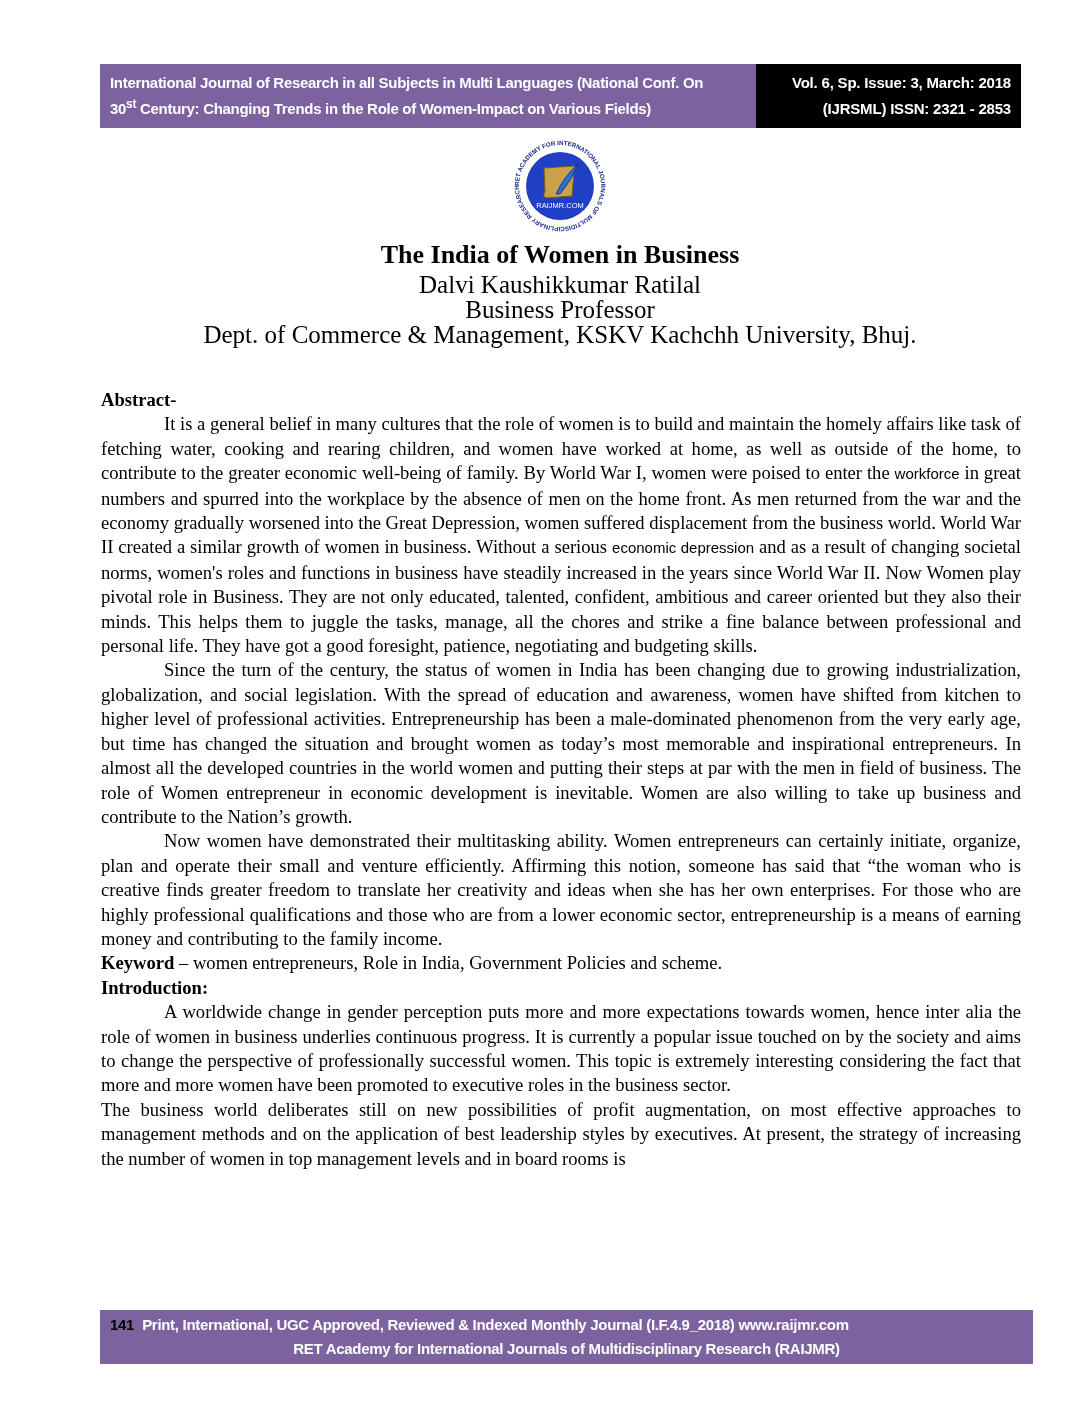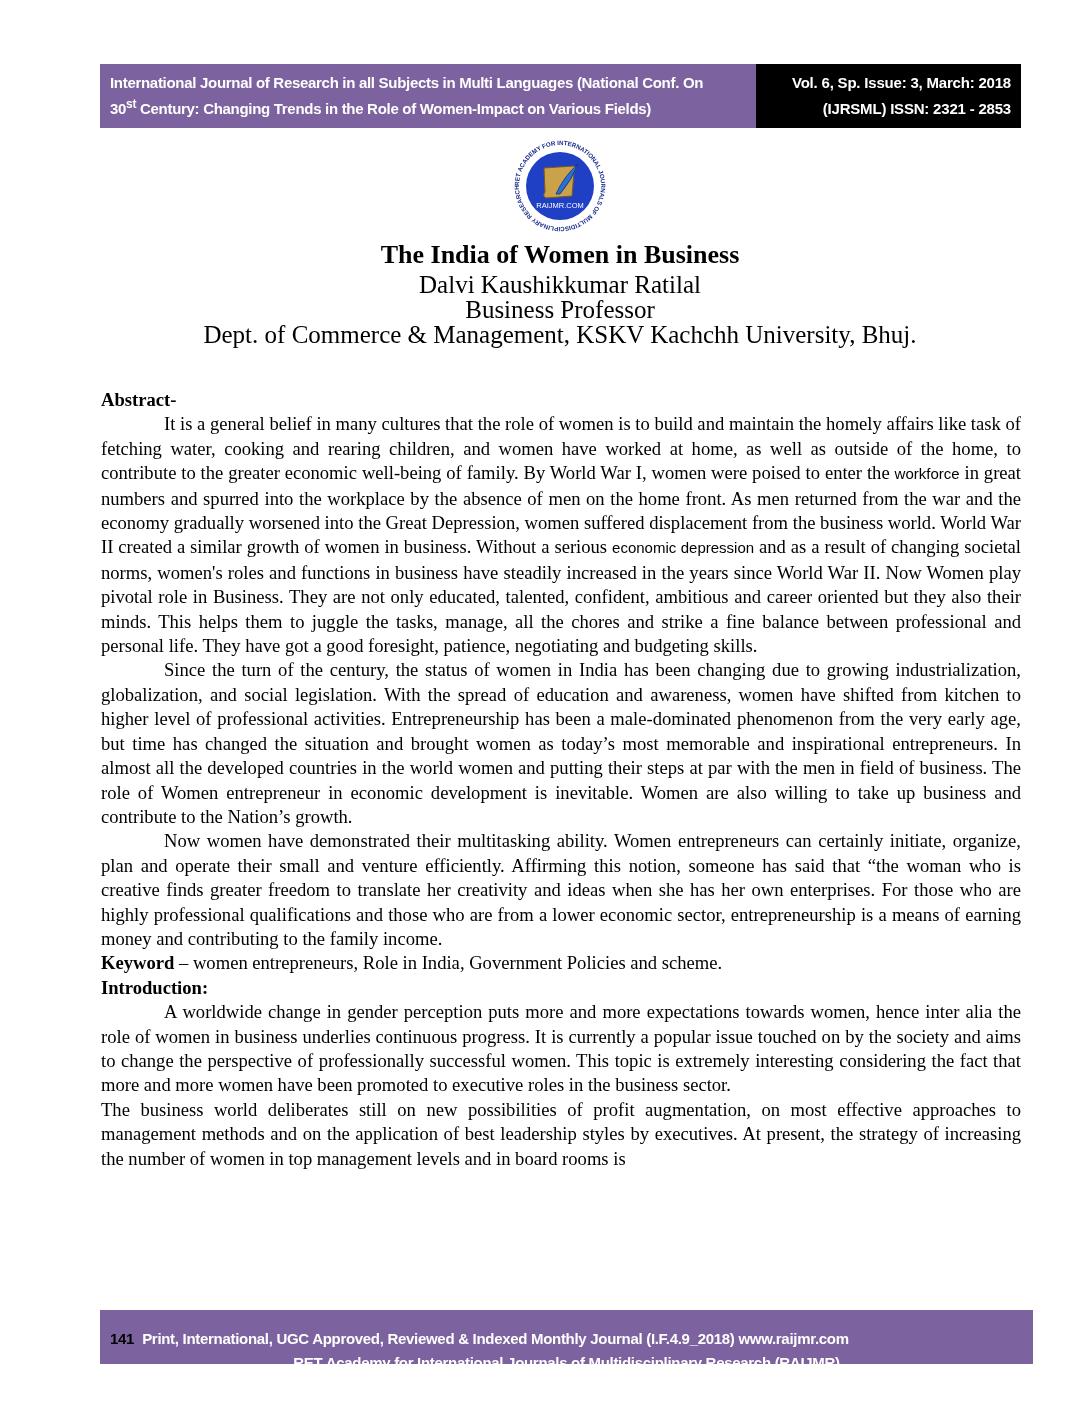--- a/index.html
+++ b/index.html
@@ -38,21 +38,21 @@
     font-family: "Liberation Serif", serif; font-size: 18.6px; line-height: 24.4px;
     color: #000; text-align: justify;
   }
   .body-text p { margin: 0; }
   .indent { text-indent: 63px; }
   .heading { font-weight: bold; }
   .sans-inline { font-family: "Liberation Sans", sans-serif; font-size: 15px; }
 
   .footer {
     position: absolute; left: 100px; top: 1310px; width: 933px; height: 54px;
-    background: #7d62a0; box-sizing: border-box; padding-top: 17px;
+    background: #7d62a0; box-sizing: border-box; padding-top: 3px;
     font-family: "Liberation Sans", sans-serif; font-weight: bold; font-size: 15px;
     color: #ffffff; line-height: 24px; letter-spacing: -0.3px;
   }
   .footer-line1 { padding-left: 10px; white-space: nowrap; }
   .footer-line2 { text-align: center; }
   .page-number { color: #000000; margin-right: 8px; }
 </style>
 </head>
 <body>
 

